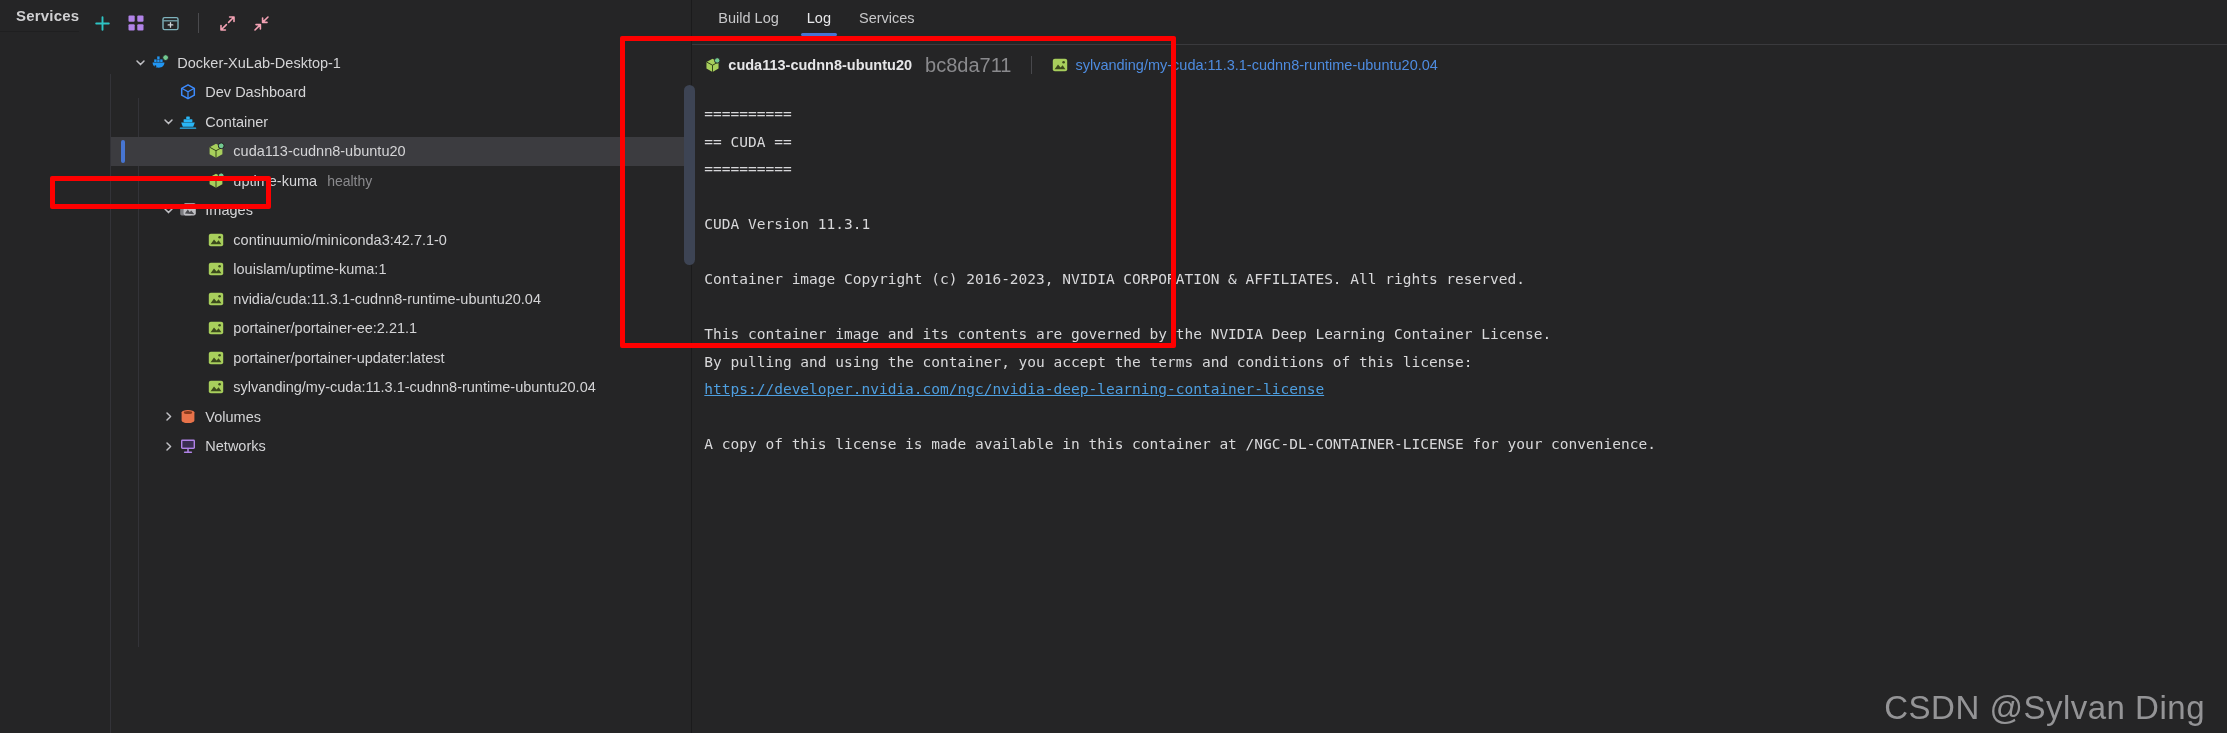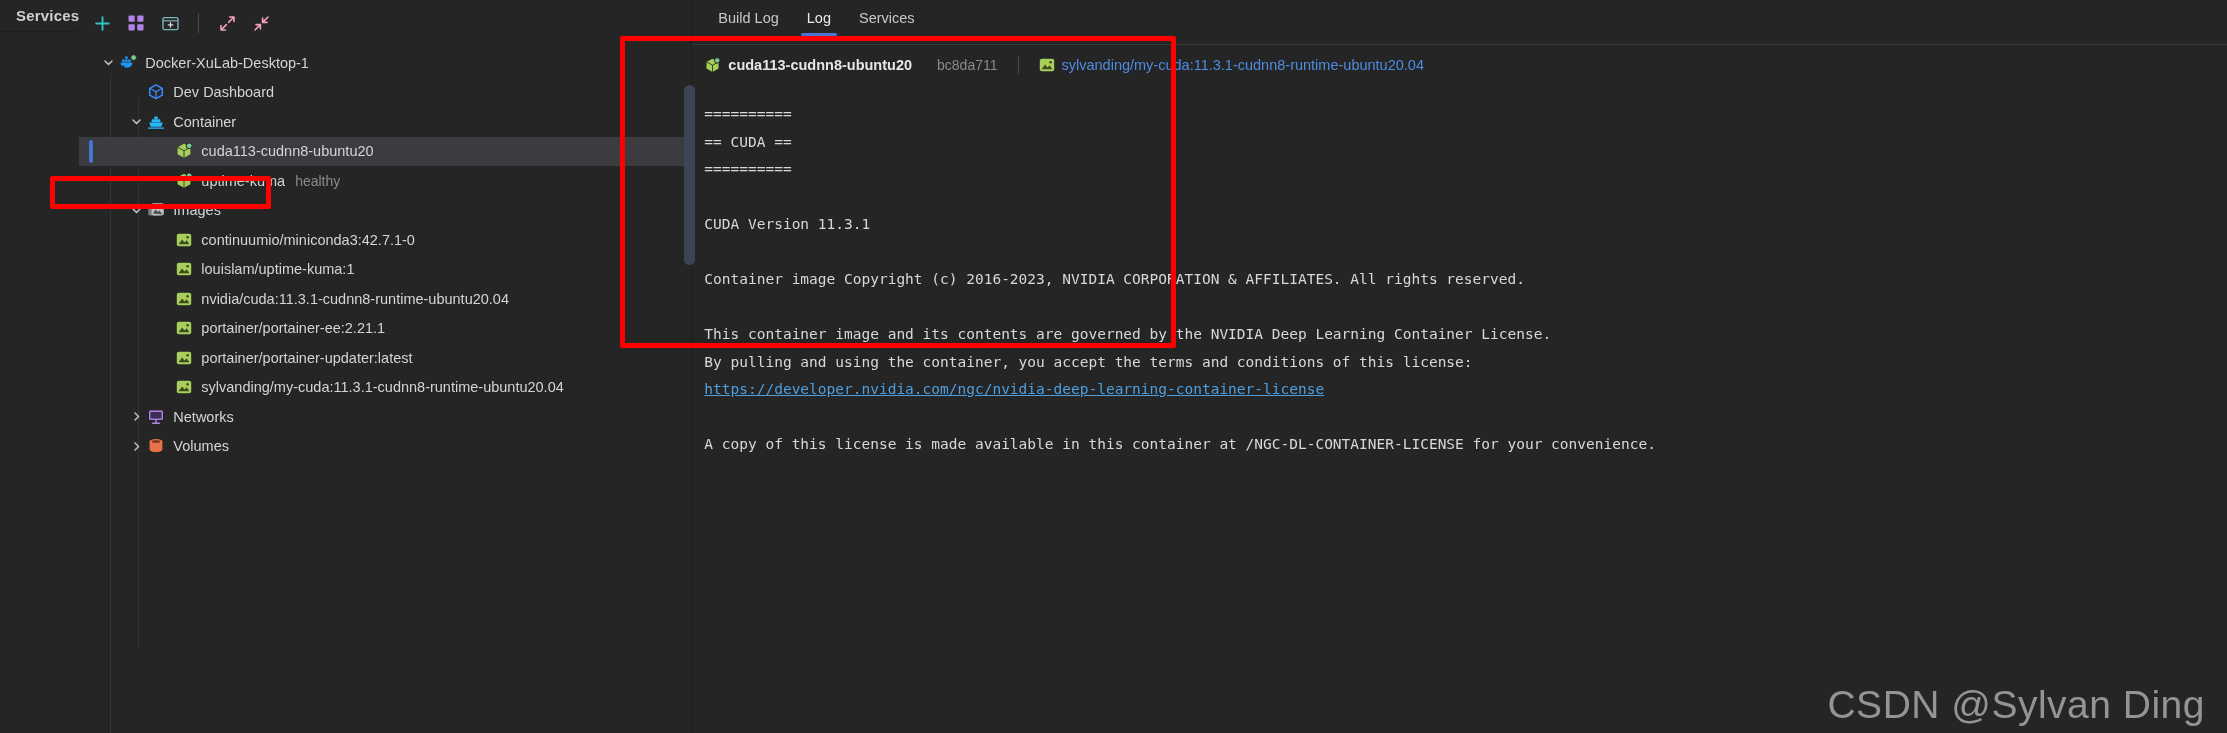--- a/index.html
+++ b/index.html
@@ -88,20 +88,21 @@
     position: relative;
     padding-top: 2px;
   }
   .row {
     position: relative;
     height: 29.5px;
     display: flex;
     align-items: center;
     cursor: pointer;
     white-space: nowrap;
+    margin-left: 32px;
   }
   .row.selected {
     background: #3c3c40;
   }
   .row.selected::before {
     content: "";
     position: absolute;
     left: 10px;
     top: 3px;
     bottom: 3px;
@@ -193,23 +194,23 @@
     align-items: center;
     gap: 7px;
     cursor: pointer;
   }
   .crumb-name {
     font-size: 14.5px;
     font-weight: bold;
     color: #e6e6e8;
   }
   .crumb-hash {
-    font-size: 14px;
+    font-size: 20px;
     color: #8a8a8d;
-    margin-left: 18px;
+    margin-left: 6px;
   }
   .crumb-div {
     width: 1px;
     height: 18px;
     background: #48484c;
     margin: 0 12px;
   }
   .crumb-link {
     font-size: 14.5px;
     color: #4e8ce0;
@@ -242,21 +243,21 @@
     pointer-events: none;
     z-index: 40;
     border-radius: 2px;
   }
 
   
   .watermark {
     position: absolute;
     right: 22px;
     bottom: 6px;
-    font-size: 39px;
+    font-size: 33px;
     color: rgba(216,216,220,0.62);
     letter-spacing: 0.5px;
     z-index: 50;
     pointer-events: none;
     font-family: "Liberation Sans", sans-serif;
   }
 
   
   .scroll-thumb-v {
     position: absolute;
@@ -471,41 +472,41 @@
             <span class="row-label">sylvanding/my-cuda:11.3.1-cudnn8-runtime-ubuntu20.04</span>
           </div>
           <div class="row">
             <span class="twisty" style="margin-left: 48px;">
               <svg width="13" height="13" viewBox="0 0 13 13">
                 <path d="M5 3 L8.6 6.5 L5 10" fill="none" stroke="#c0c0c4" stroke-width="1.5" stroke-linecap="round" stroke-linejoin="round"></path>
               </svg>
             </span>
             <span class="row-icon">
               <svg width="18" height="18" viewBox="0 0 18 18">
+                <ellipse cx="9" cy="4.6" rx="6.4" ry="2.6" fill="#e8734a"></ellipse>
+                <path d="M2.6 4.6 V12.4 c0 1.5 2.9 2.6 6.4 2.6 s6.4 -1.1 6.4 -2.6 V4.6" fill="#e8734a"></path>
+                <ellipse cx="9" cy="4.6" rx="4.2" ry="1.5" fill="#8a3a1c"></ellipse>
+              </svg>
+            </span>
+            <span class="row-label">Volumes</span>
+          </div>
+          <div class="row">
+            <span class="twisty" style="margin-left: 48px;">
+              <svg width="13" height="13" viewBox="0 0 13 13">
+                <path d="M5 3 L8.6 6.5 L5 10" fill="none" stroke="#c0c0c4" stroke-width="1.5" stroke-linecap="round" stroke-linejoin="round"></path>
+              </svg>
+            </span>
+            <span class="row-icon">
+              <svg width="18" height="18" viewBox="0 0 18 18">
                 <rect x="2" y="2.6" width="14" height="9.4" rx="1.4" fill="#b183e8"></rect>
                 <rect x="3.4" y="4" width="11.2" height="6.6" fill="#3a2e52"></rect>
                 <path d="M9 12 V14.4 M5.6 15.2 H12.4" stroke="#b183e8" stroke-width="1.5" stroke-linecap="round"></path>
               </svg>
             </span>
             <span class="row-label">Networks</span>
-          </div>
-          <div class="row">
-            <span class="twisty" style="margin-left: 48px;">
-              <svg width="13" height="13" viewBox="0 0 13 13">
-                <path d="M5 3 L8.6 6.5 L5 10" fill="none" stroke="#c0c0c4" stroke-width="1.5" stroke-linecap="round" stroke-linejoin="round"></path>
-              </svg>
-            </span>
-            <span class="row-icon">
-              <svg width="18" height="18" viewBox="0 0 18 18">
-                <ellipse cx="9" cy="4.6" rx="6.4" ry="2.6" fill="#e8734a"></ellipse>
-                <path d="M2.6 4.6 V12.4 c0 1.5 2.9 2.6 6.4 2.6 s6.4 -1.1 6.4 -2.6 V4.6" fill="#e8734a"></path>
-                <ellipse cx="9" cy="4.6" rx="4.2" ry="1.5" fill="#8a3a1c"></ellipse>
-              </svg>
-            </span>
-            <span class="row-label">Volumes</span>
           </div>
         </div>
 
       <div class="scroll-thumb-v" style="right:2px; top:120px; height:330px; opacity:0;"></div>
     </div>
 
     <div class="main">
 
       <div class="tabs-row" id="tabs-row">
           <div class="tab">Build Log</div>

